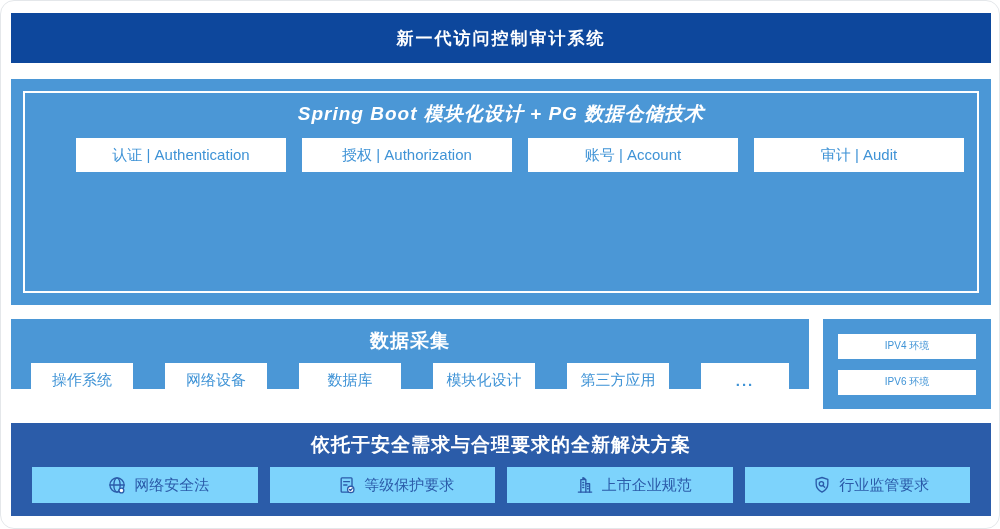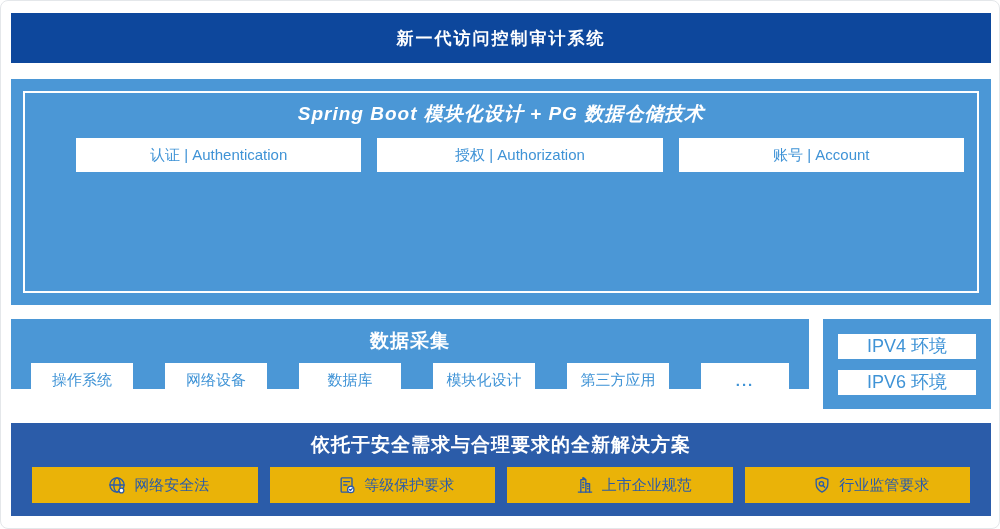--- a/index.html
+++ b/index.html
@@ -1,18 +1,18 @@
 <!DOCTYPE html>
 <html><head>
 <meta charset="utf-8">
 <style>
   html,body { margin:0; padding:0; background:#ffffff; }
   .page {
     position:relative; width:1000px; height:529px; box-sizing:border-box;
-    background:#ffffff; border:1px solid #e4e7ea; border-radius:8px; overflow:hidden;
+    background:#ffffff; border:1px solid #e4e7ea; border-radius:14px; overflow:hidden;
     font-family:"Liberation Sans","DejaVu Sans",sans-serif;
   }
   
   .header {
     position:absolute; left:10px; top:12px; width:980px; height:50px;
     background:#0d479c; display:flex; align-items:center; justify-content:center;
   }
   .header .title { color:#ffffff; font-weight:bold; font-size:17px; letter-spacing:2px; }
 
   
@@ -49,30 +49,30 @@
   }
   .collect .row { display:flex; gap:32px; padding:9px 20px 0; }
   .chip.dots { flex:0 0 88px; letter-spacing:2px; font-weight:bold; }
 
   
   .env {
     position:absolute; left:822px; top:318px; width:168px; height:90px;
     background:#4b97d6; box-sizing:border-box; padding:0 15px;
     display:flex; flex-direction:column; justify-content:center; gap:11px;
   }
-  .env .chip { flex:none; height:25px; font-size:18px; }
+  .env .chip { flex:none; height:25px; font-size:10px; }
 
   
   .footer {
     position:absolute; left:10px; top:422px; width:980px; height:93px;
     background:#2b5ca9; box-sizing:border-box;
   }
   .footer .row { display:flex; gap:12px; padding:9px 21px 0; }
   .fbtn {
-    flex:1; height:36px; background:#eab308; display:flex; align-items:center;
+    flex:1; height:36px; background:#7dd3fc; display:flex; align-items:center;
     justify-content:center; gap:7px; color:#2b5ba9; font-size:15px; white-space:nowrap;padding-left:27px;
   }
   .fbtn svg { width:20px; height:20px; stroke:#2b5ba9; fill:none;
     stroke-width:1.6; stroke-linecap:round; stroke-linejoin:round; }
 </style>
 </head>
 <body>
 
 <div class="page">
 
@@ -81,20 +81,21 @@
   </div>
 
   <div class="arch">
 
     <div class="sub">
       <div class="sub-title italic">Spring Boot 模块化设计 + PG 数据仓储技术</div>
       <div class="row">
         <div class="chip">认证 | Authentication</div>
         <div class="chip">授权 | Authorization</div>
         <div class="chip">账号 | Account</div>
+        <div class="chip">审计 | Audit</div>
       </div>
     </div>
 
 
   </div>
 
   <div class="collect">
     <div class="panel-title">数据采集</div>
     <div class="row">
       <div class="chip">操作系统</div>

